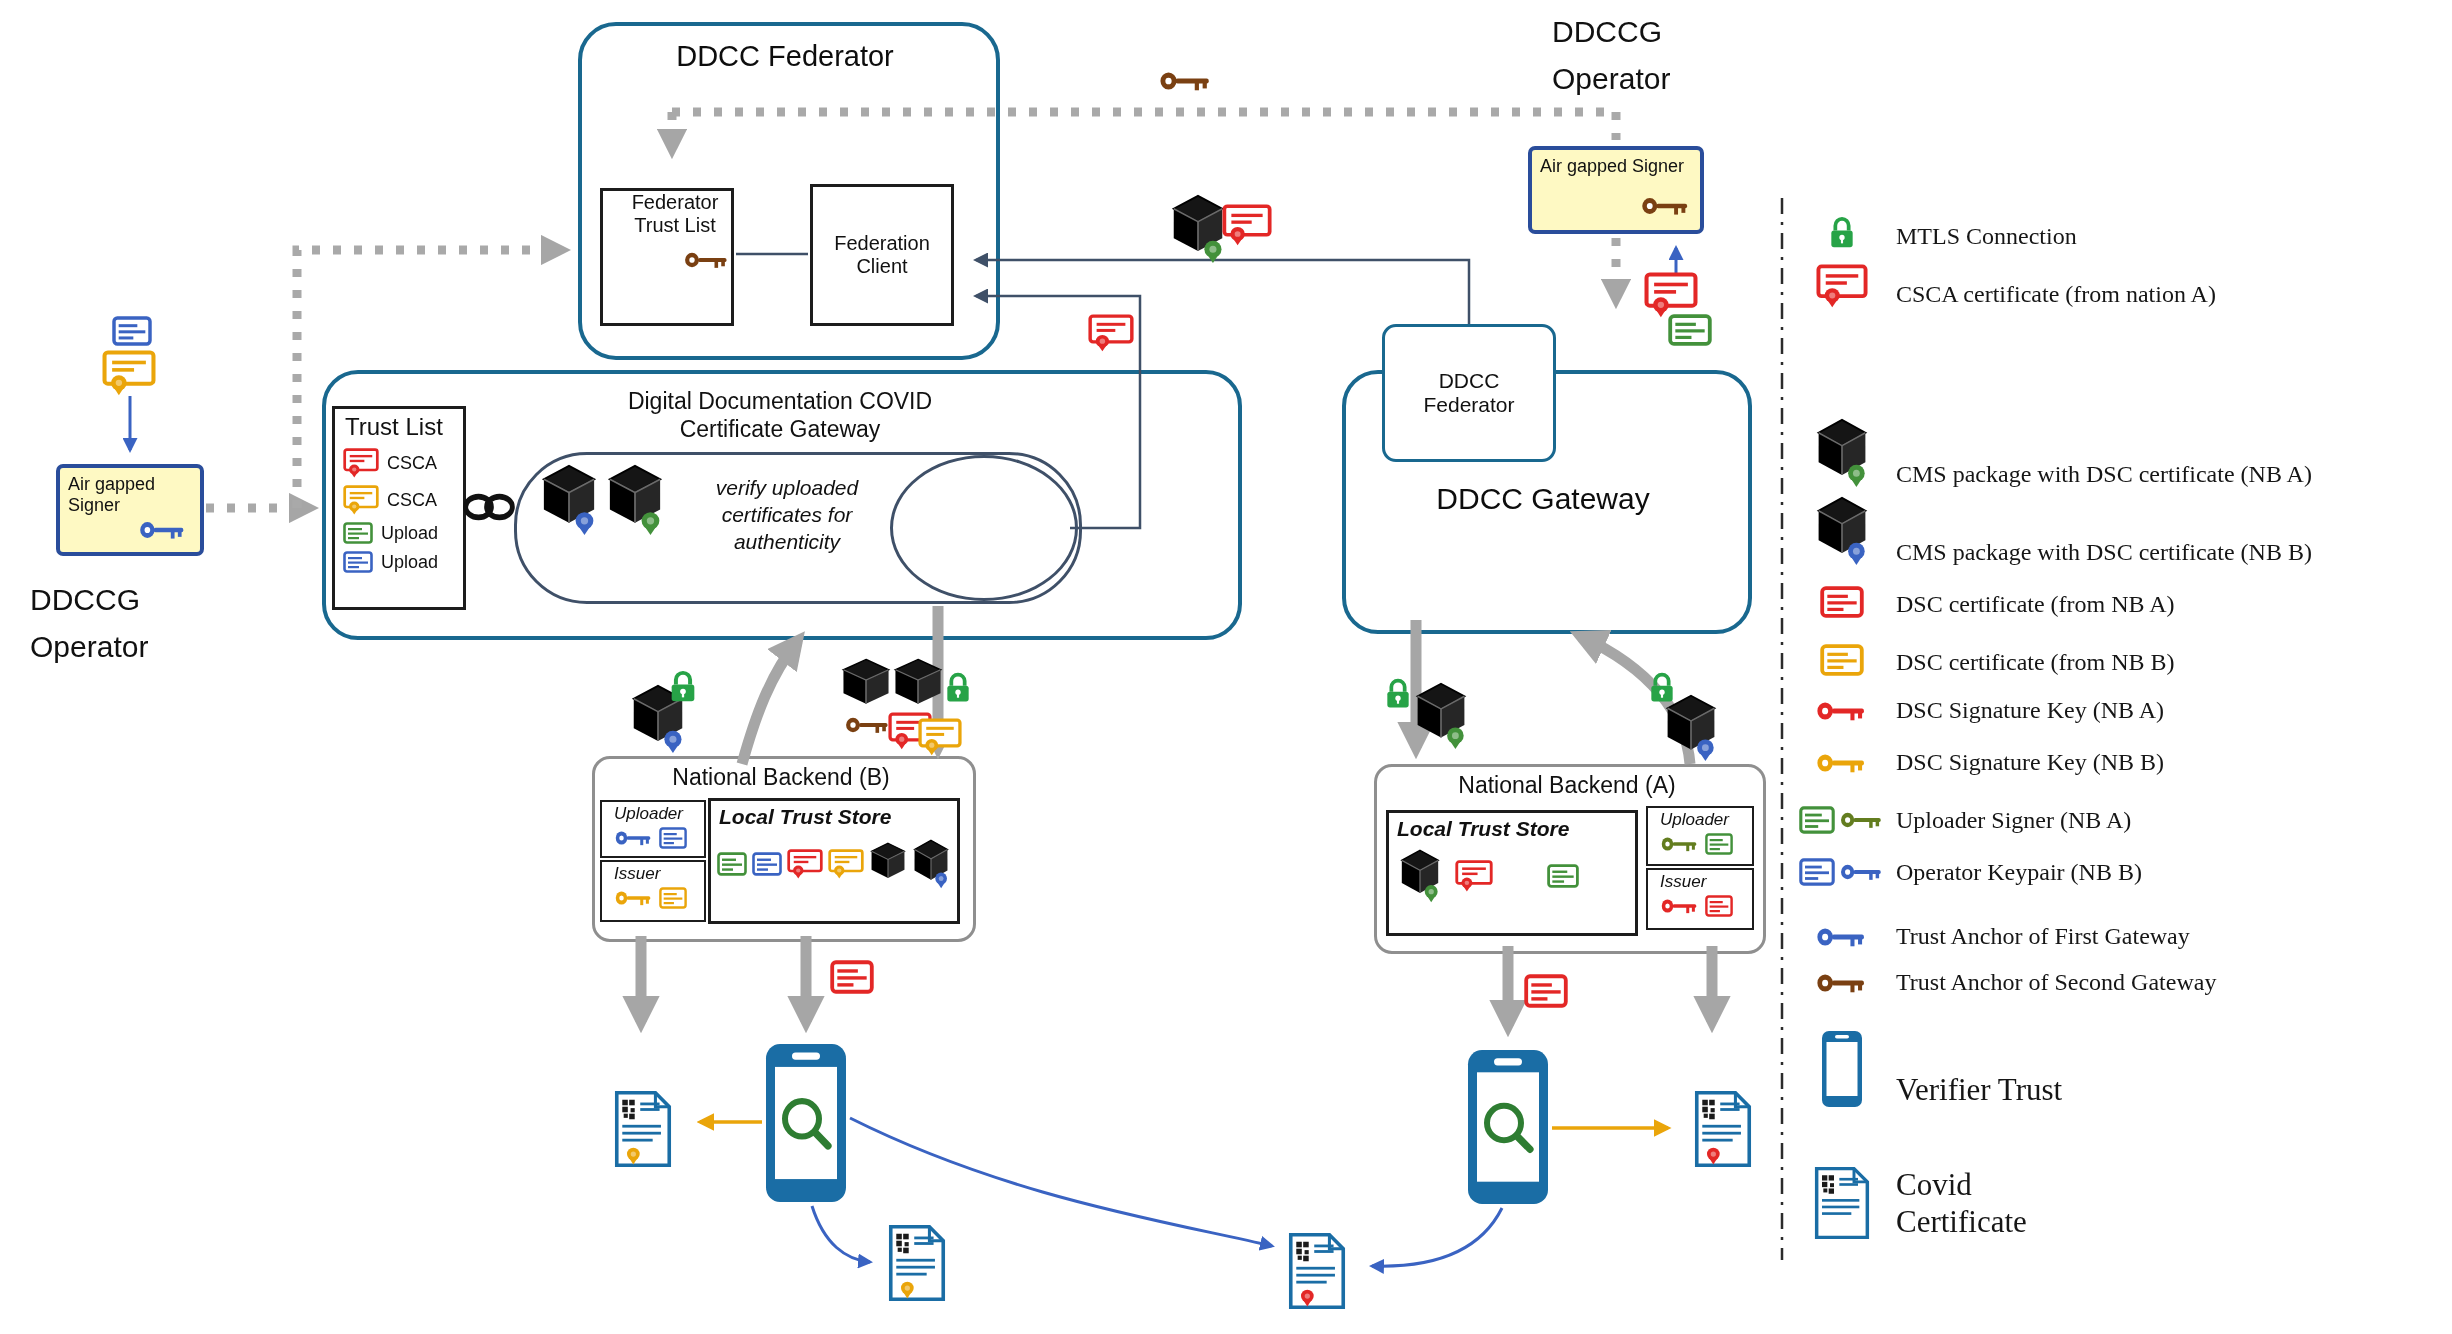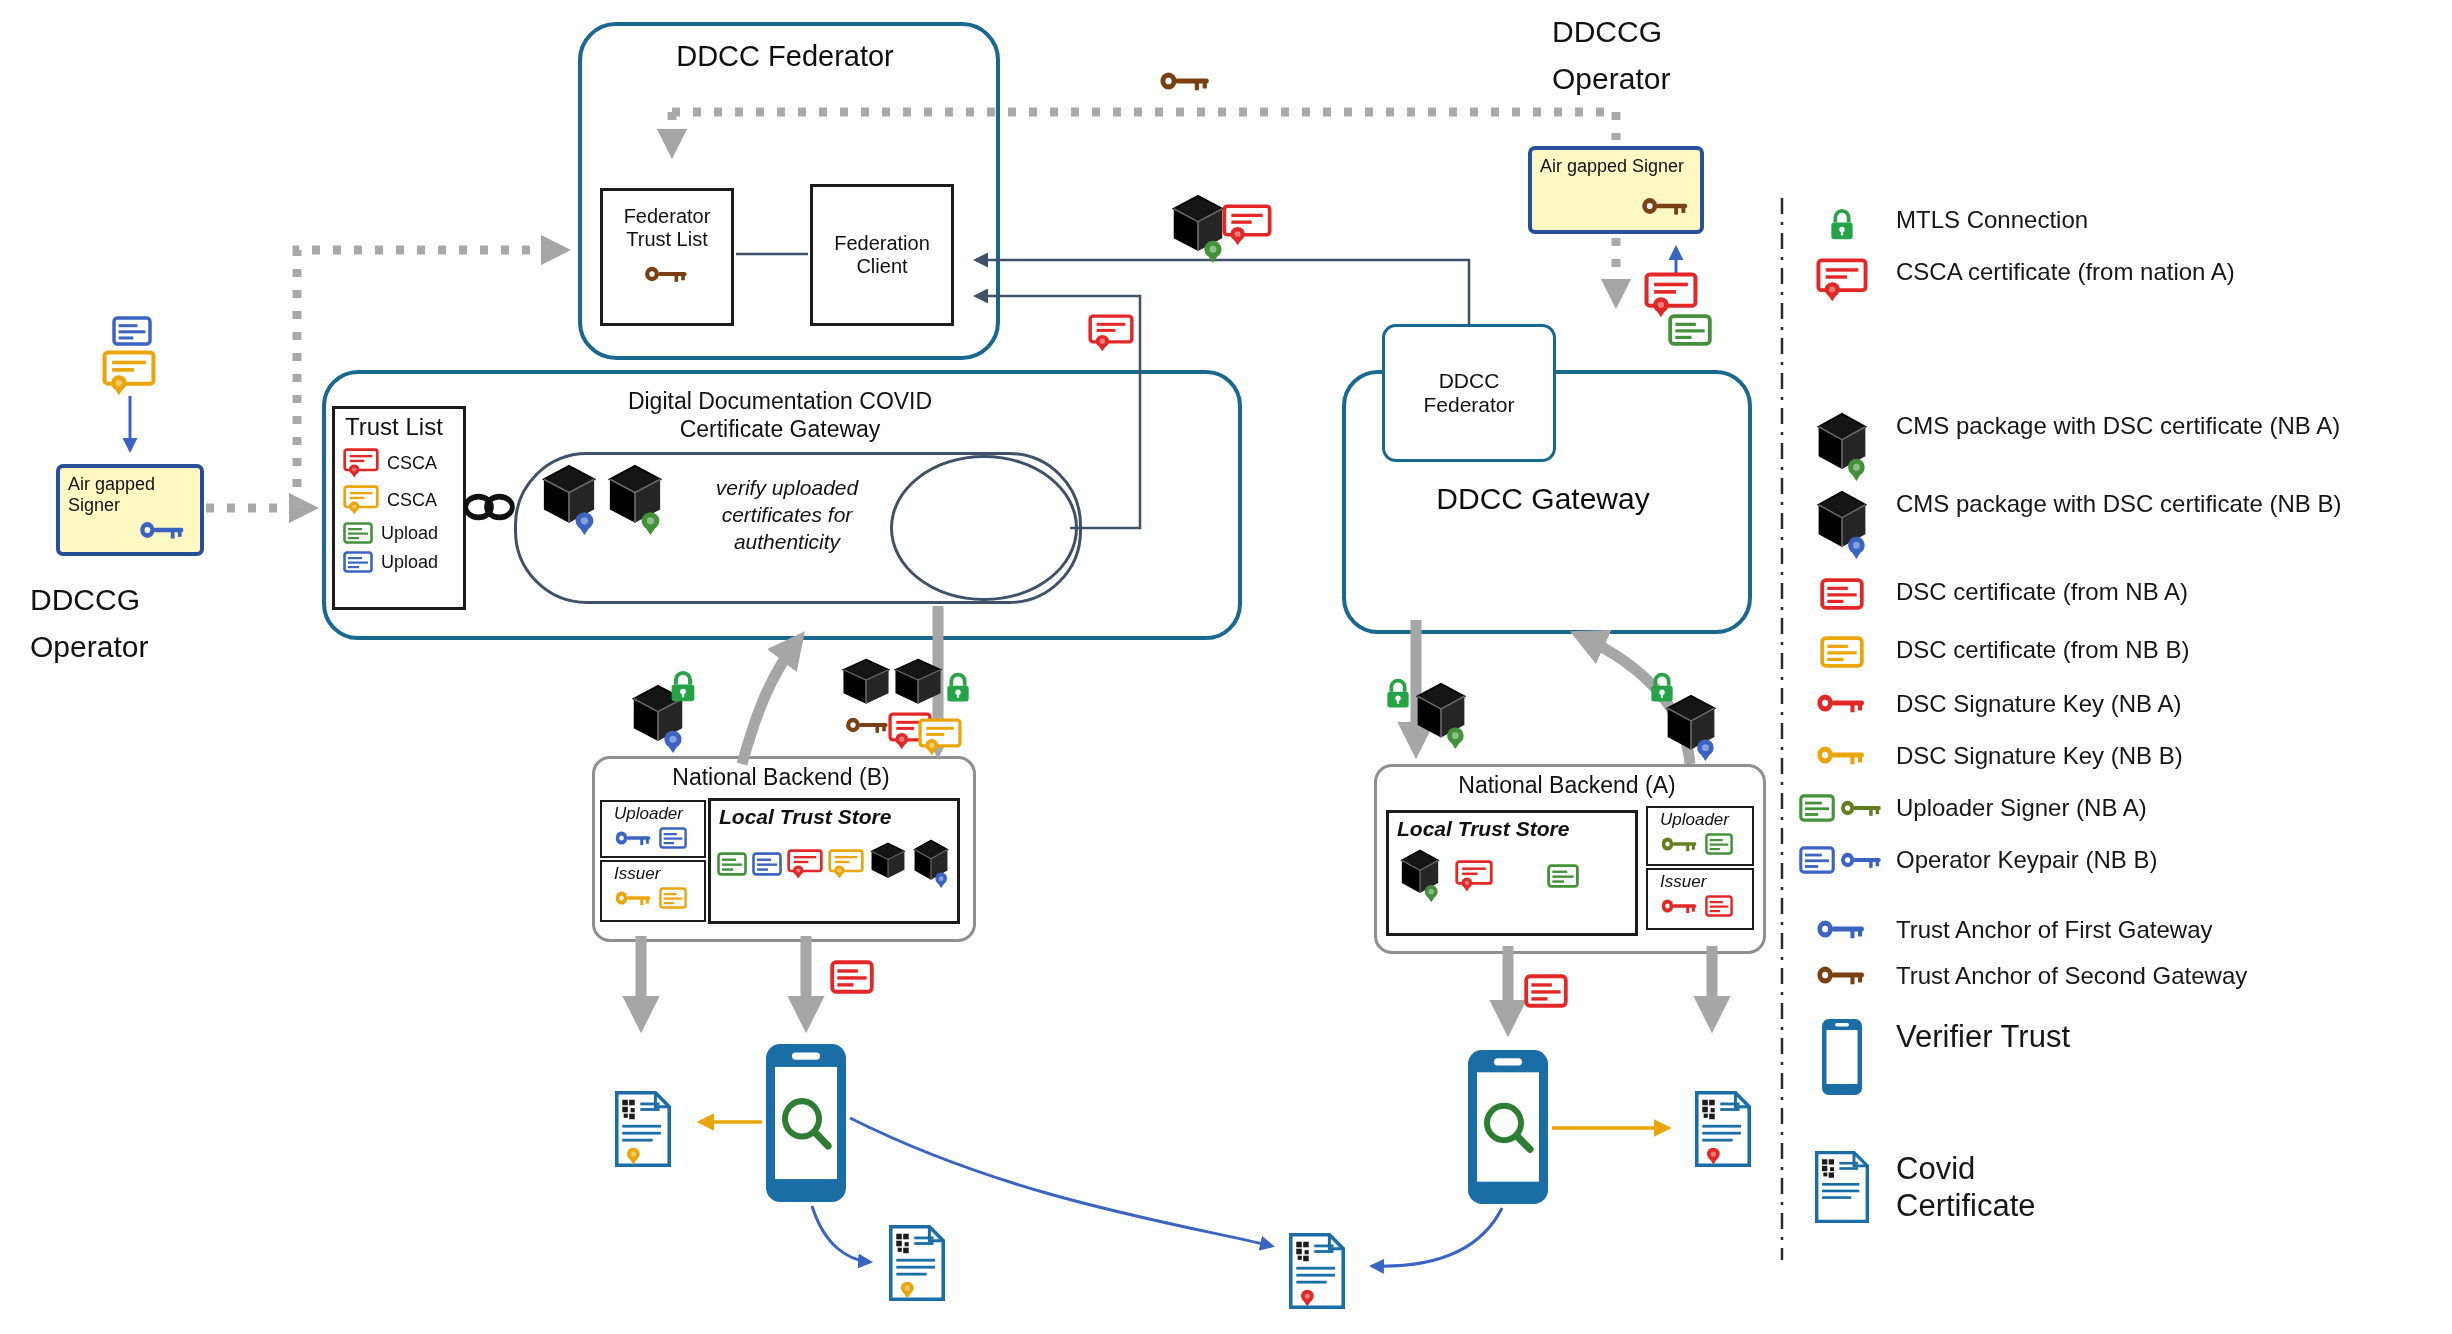--- a/index.html
+++ b/index.html
@@ -10,21 +10,21 @@
   .z1{z-index:1;}
   .z3{z-index:3;}
   .box-blue{border:4px solid #19688f;border-radius:38px;background:transparent;}
   .box-thin{border:3px solid #1c1c1c;background:#fff;}
   .signer{border:4px solid #2a4d9b;border-radius:7px;background:#fef9c3;line-height:1.15;}
   .bigtitle{font-size:30px;text-align:center;color:#0d0d0d;}
   .center{text-align:center;}
   .it{font-style:italic;}
   .ic{display:inline-block;flex:none;}
   .ic svg{display:block;width:100%;height:100%;}
-  .legend-row{position:absolute;left:1798px;display:flex;align-items:flex-start;z-index:3;}
+  .legend-row{position:absolute;left:1798px;display:flex;align-items:flex-end;z-index:3;font-family:Liberation Serif, serif;}
   .licbox{width:88px;display:flex;justify-content:center;align-items:center;gap:4px;flex:none;}
   .llabel{font-size:24px;color:#161616;margin-left:10px;white-space:nowrap;}
   .llabel.big{font-size:31px;line-height:37px;white-space:normal;width:190px;}
   .minibox{position:absolute;background:#fff;border:2.5px solid #1c1c1c;padding:2px 12px;box-sizing:border-box;z-index:3;}
   .minibox .lbl{font-style:italic;font-size:17px;line-height:19px;}
   .irow{display:flex;align-items:center;gap:5px;margin-top:4px;}
   .storetitle{font-style:italic;font-weight:600;font-size:21px;margin:4px 8px 0;}
   .tl-row{display:flex;align-items:center;gap:8px;padding-left:8px;margin-top:7px;}
   .tl-row .tlabel{font-size:18px;}
 </style>
@@ -83,21 +83,21 @@
 
   <div class="abs z1 box-blue" style="left:578px;top:22px;width:414px;height:330px;"></div>
   <div class="abs z1 box-blue" style="left:322px;top:370px;width:912px;height:262px;border-radius:36px;"></div>
   <div class="abs z1" style="left:514px;top:452px;width:562px;height:146px;border:3px solid #3f5068;border-radius:73px;background:#fff;"></div>
   <div class="abs z1" style="left:890px;top:455px;width:182px;height:140px;border:3px solid #3f5068;border-radius:50%;background:#fff;"></div>
   <div class="abs z1 box-blue" style="left:1342px;top:370px;width:402px;height:256px;border-radius:36px;"></div>
   <div class="abs z1" style="left:592px;top:756px;width:378px;height:180px;border:3.5px solid #8f8f8f;border-radius:18px;background:#fff;"></div>
   <div class="abs z1" style="left:1374px;top:764px;width:386px;height:184px;border:3.5px solid #8f8f8f;border-radius:18px;background:#fff;"></div>
 
   <div class="abs z3 bigtitle" style="left:578px;top:40px;width:414px;font-size:29px;">DDCC Federator</div>
-  <div class="abs z3 box-thin" style="left:600px;top:188px;width:134px;height:138px;display:flex;flex-direction:column;align-items:center;padding-top:14px;box-sizing:border-box;gap:12px;">
+  <div class="abs z3 box-thin" style="left:600px;top:188px;width:134px;height:138px;display:flex;flex-direction:column;align-items:flex-end;box-sizing:border-box;gap:12px;">
     <div class="center" style="font-size:20px;width:112px;">Federator Trust List</div>
     <span class="ic" style="width:48px;height:22px;">
         <svg viewBox="0 0 32 14" preserveAspectRatio="none">
           <circle cx="6" cy="7" r="4.6" fill="#7a4012"></circle>
           <circle cx="6" cy="7" r="1.8" fill="#fff"></circle>
           <rect x="10" y="5.7" width="19" height="2.6" rx="1.2" fill="#7a4012"></rect>
           <rect x="21" y="7" width="2.4" height="5" fill="#7a4012"></rect>
           <rect x="25.5" y="7" width="2.4" height="4" fill="#7a4012"></rect>
         </svg>
       </span>

